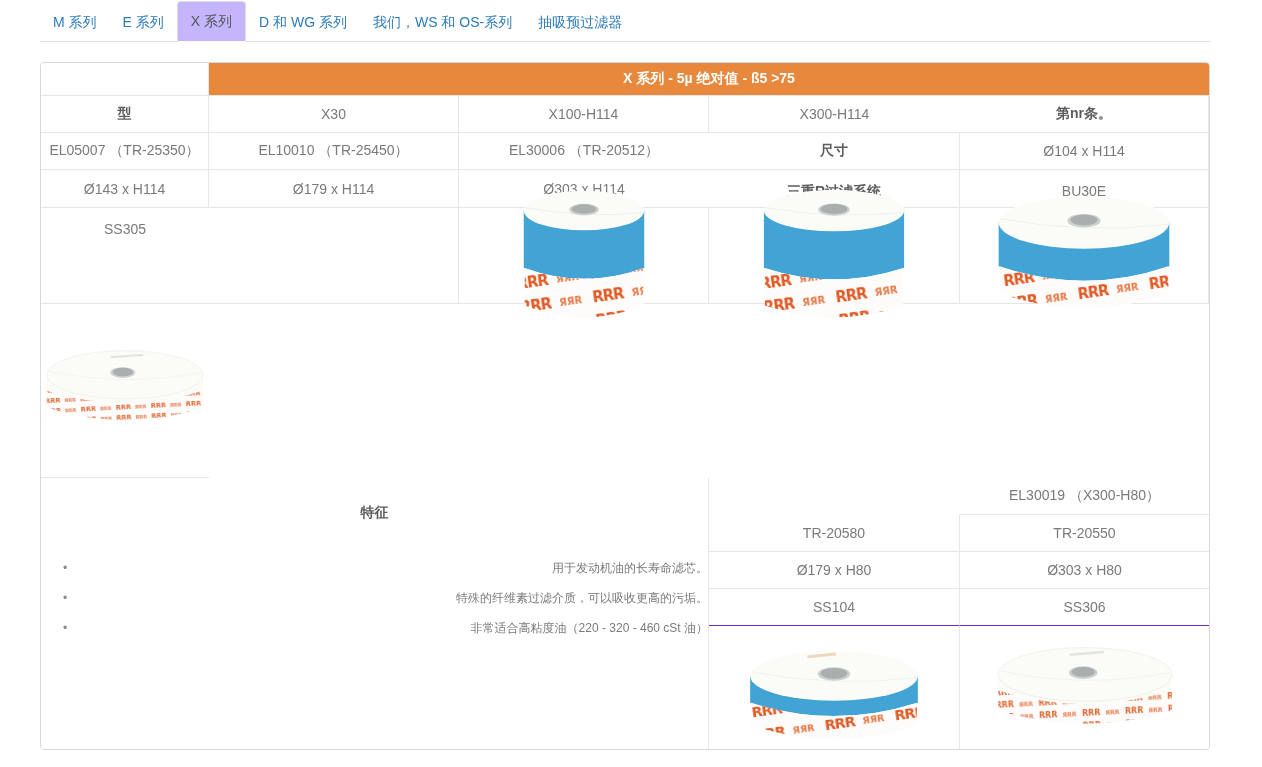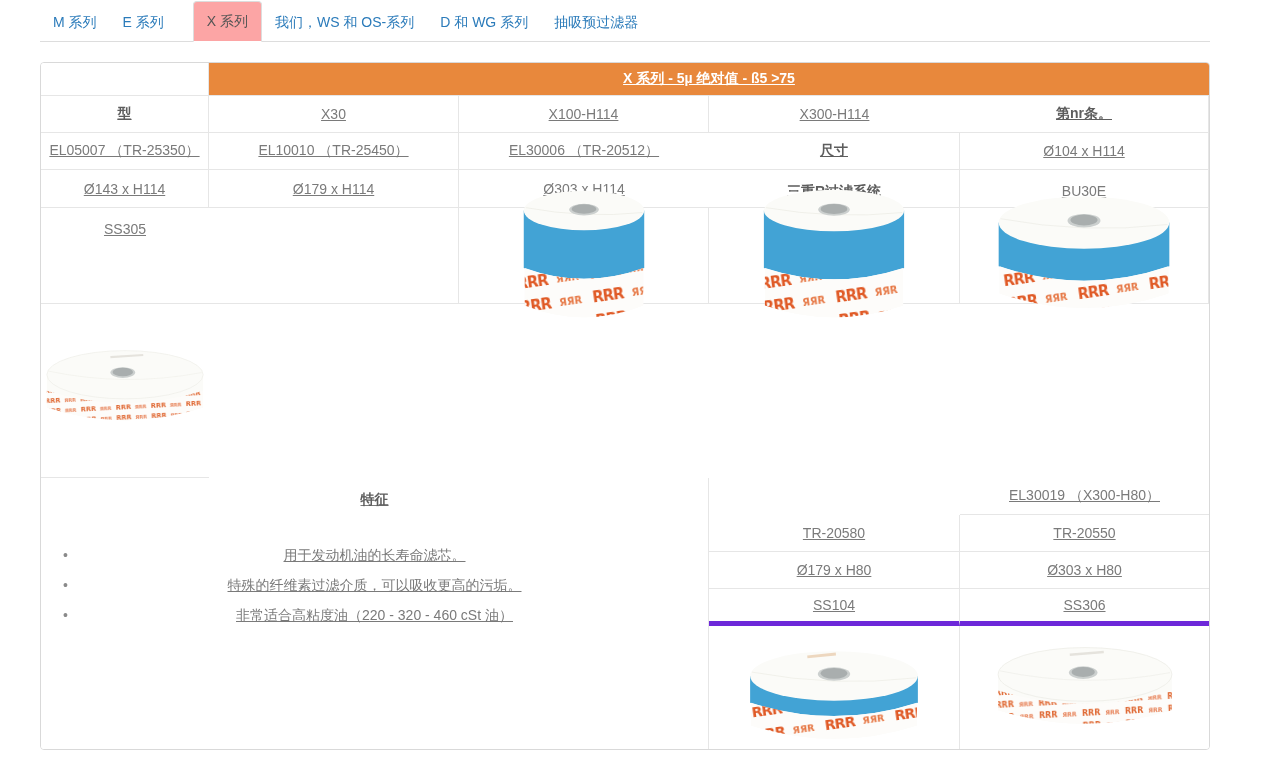--- a/index.html
+++ b/index.html
@@ -15,67 +15,66 @@
     position:absolute; left:40px; top:0; width:1170px; height:42px;
     display:flex; align-items:flex-end;
     border-bottom:1px solid #ddd;
   }
   .tab { margin-bottom:-1px; }
   .tab a {
     display:block; padding:11px 13px 10px; font-size:14px;
     color:#2b7bba; text-decoration:none; cursor:pointer;
   }
   .tab.active a {
-    color:#555; background:#fca5a5;
+    color:#555; background:#c4b5fd;
     border:1px solid #ddd; border-bottom-color:#fff;
     border-radius:4px 4px 0 0;
-    margin-left:16px;
   }
 
   
   .spec-table {
     position:absolute; left:40px; top:62px; width:1170px; height:688px;
     border:1px solid #d9d9d9; border-radius:4px; overflow:hidden; background:#fff;
     display:grid;
     grid-template-columns:168px 250px 250px 251px 1fr;
     grid-template-rows:33px 37px 37px 38px 96px 174px 37px 37px 37px 37px 1fr;
   }
   .cell {
     border-right:1px solid #e6e6e6; border-bottom:1px solid #e6e6e6;
     display:flex; align-items:center; justify-content:center;
-    font-size:14px; color:#7a7a7a; background:#fff; text-align:center;text-decoration:underline;
+    font-size:14px; color:#7a7a7a; background:#fff; text-align:center;
   }
   .c5 { border-right:none; }
   .rowlabel { font-weight:bold; color:#5d5d5d; }
   .orange-header {
     grid-column:2/6; background:#e8883c; color:#fff; font-weight:bold;
     border-right:none; font-size:14px;
   }
   .multi {
     flex-direction:column; justify-content:flex-start;
     padding-top:11px; line-height:20px;
   }
   .imgcell { padding-top:4px; }
   .features {
     grid-column:1/4; grid-row:7/12; border-bottom:none;
     display:block; padding-top:13px;
   }
   .features .ftitle {
-    text-align:center; font-size:14px; font-weight:bold; color:#5d5d5d; margin:0;
+    text-align:center; font-size:14px; font-weight:bold; color:#5d5d5d; margin:13px;
   }
   .features ul { list-style:none; margin:31px 0 0; padding:0; }
   .features li {
-    position:relative; text-align:center; font-size:14px; color:#7a7a7a;
+    position:relative; text-align:right; font-size:12px; color:#7a7a7a;
     line-height:30px;
   }
   .features li::before {
     content:"\2022"; position:absolute; left:22px; top:0; color:#8a8a8a;
   }
   .botimg { grid-row:11; border-bottom:none; align-items:flex-start; padding-top:8px; }
-  .r10 { border-bottom:5px solid #6d28d9; }
+  .r10 { border-bottom:1px solid #6d28d9; }
   svg { display:block; }
 </style>
 </head>
 <body>
 
 <svg width="0" height="0" style="position:absolute" aria-hidden="true">
   <defs>
     <pattern id="rrrBig" width="74" height="24" patternUnits="userSpaceOnUse" patternTransform="rotate(-8)">
       <text x="2" y="17" font-size="15" font-weight="bold" fill="#e05a26" letter-spacing="-1" font-family="'DejaVu Sans',sans-serif">RRR</text>
       <text x="42" y="16" font-size="10" font-weight="bold" fill="#e67744" font-family="'DejaVu Sans',sans-serif">ЯЯR</text>
@@ -91,24 +90,24 @@
   <div class="tab">
       <a>M 系列</a>
     </div>
   <div class="tab">
       <a>E 系列</a>
     </div>
   <div class="tab active">
       <a>X 系列</a>
     </div>
   <div class="tab">
+      <a>D 和 WG 系列</a>
+    </div>
+  <div class="tab">
       <a>我们，WS 和 OS-系列</a>
-    </div>
-  <div class="tab">
-      <a>D 和 WG 系列</a>
     </div>
   <div class="tab">
       <a>抽吸预过滤器</a>
     </div>
 </div>
 
 <div class="spec-table">
 
   <div class="cell"></div>
   <div class="cell orange-header">X 系列 - 5µ 绝对值 - ß5 &gt;75</div>

